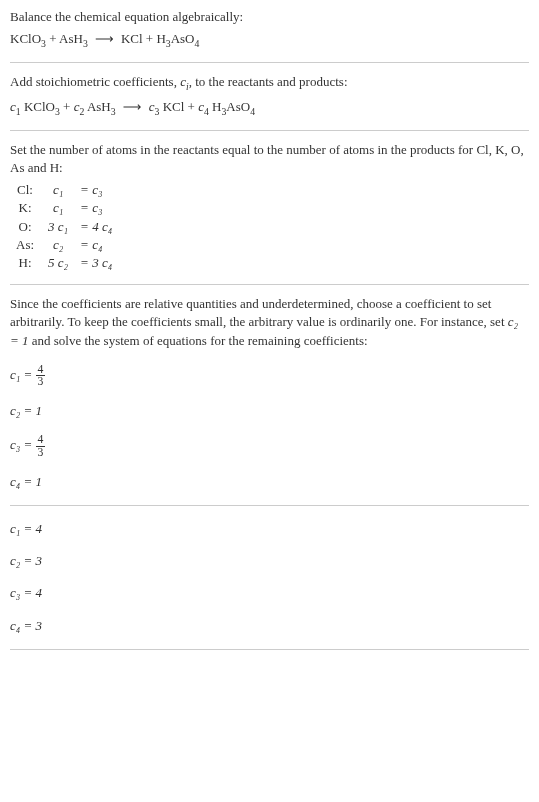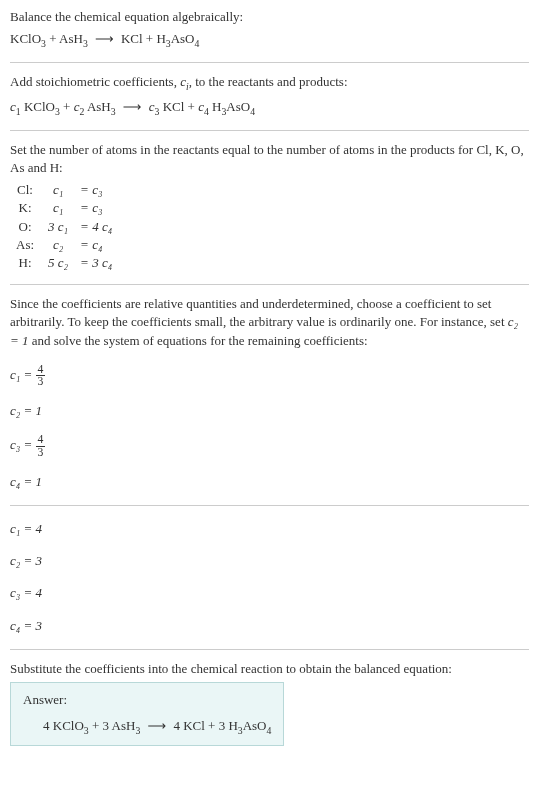--- a/index.html
+++ b/index.html
@@ -167,22 +167,13 @@
 <div class="section">
   <div class="coef-line italic">c₁ = 4</div>
   <div class="coef-line italic">c₂ = 3</div>
   <div class="coef-line italic">c₃ = 4</div>
   <div class="coef-line italic">c₄ = 3</div>
 </div>
 
 <hr class="divider">
 
 <div class="section">
-  <div>Substitute the coefficients into the chemical reaction to obtain the balanced equation:</div>
-  <div class="answer-box">
-    <div class="label">Answer:</div>
-    <div class="ans">
-      <span>4 KClO</span><span class="sub">3</span><span> + 3 AsH</span><span class="sub">3</span>
-      <span class="arrow">⟶</span>
-      <span>4 KCl + 3 H</span><span class="sub">3</span><span>AsO</span><span class="sub">4</span>
-    </div>
-  </div>
 </div>
 
 </body></html>

